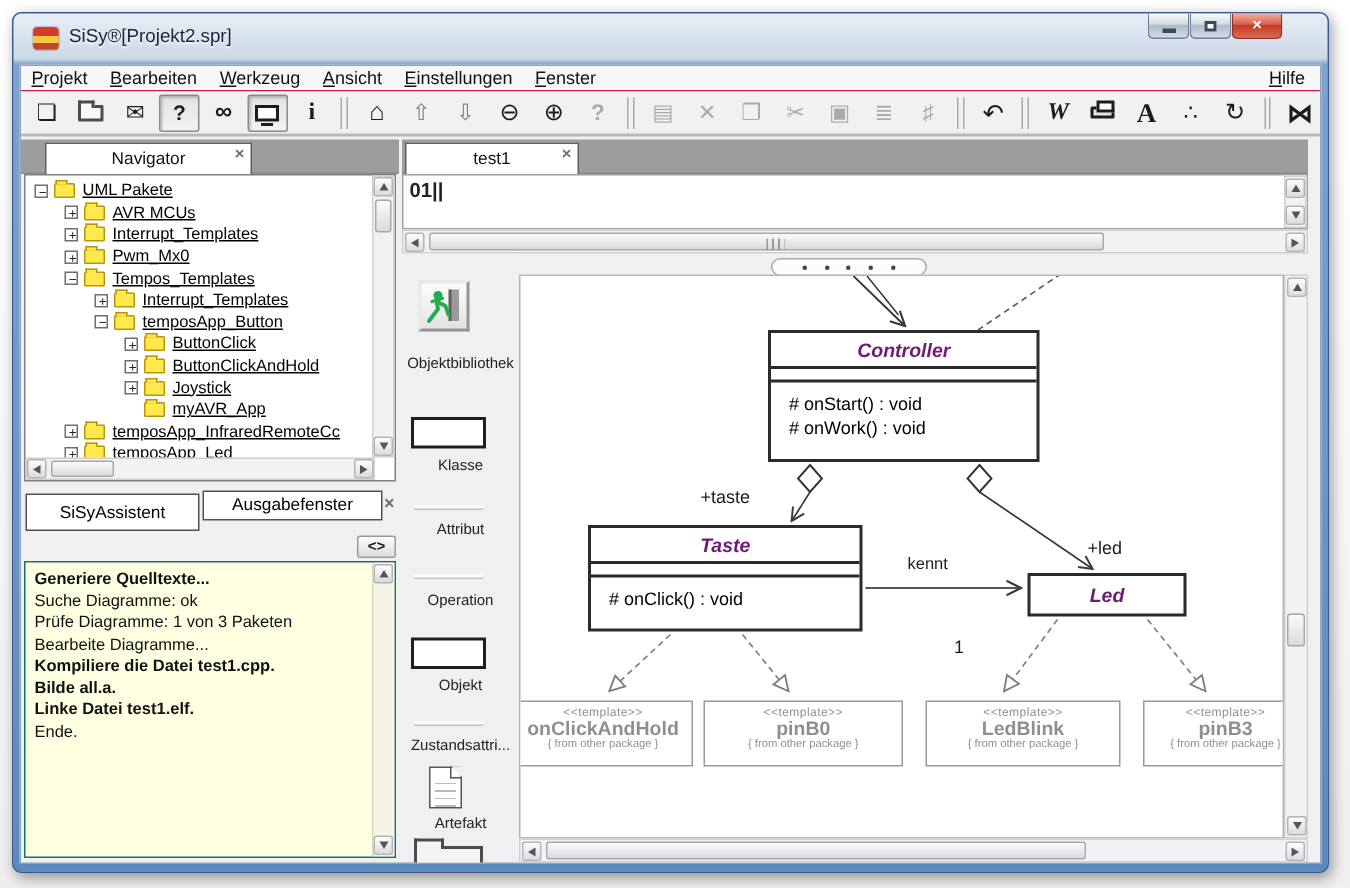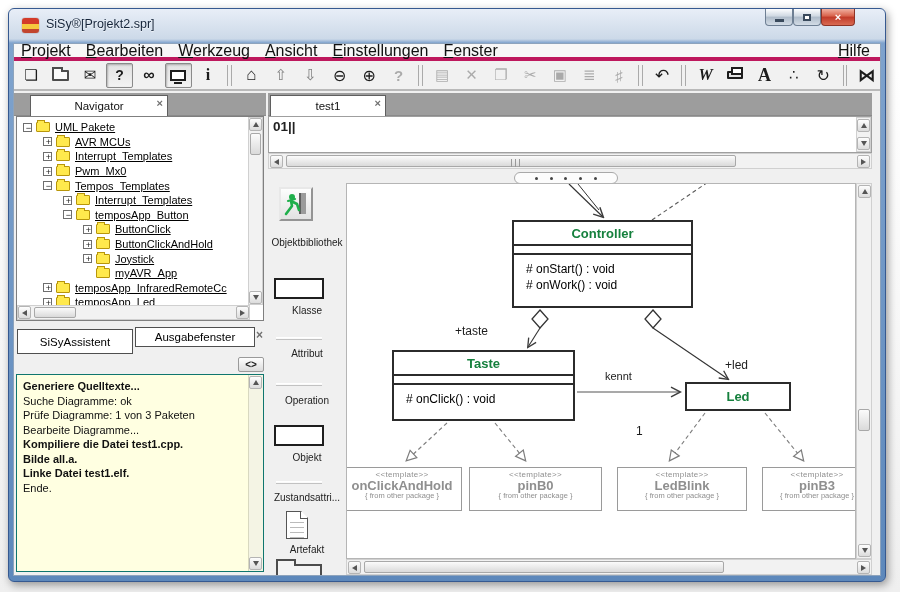--- a/index.html
+++ b/index.html
@@ -18,21 +18,21 @@
   .caption-btns { position:absolute; right:30px; top:0; display:flex; }
   .cap-btn { width:28px; height:17px; border:1px solid #6e7f93; border-top:none; border-radius:0 0 4px 4px;
     background:linear-gradient(#fdfeff,#cfd8e2 45%,#aebbc9 50%,#d3dce6); display:flex; align-items:center; justify-content:center; }
   .cap-btn.close { width:34px; background:linear-gradient(#f0b0a0,#d8614a 45%,#c03a28 50%,#d96a52); border-color:#8d3326; color:#fff; font-weight:bold; font-size:11px; }
   .glyph-min { width:9px; height:3px; background:#3a4a5c; margin-top:6px; }
   .glyph-max { width:8px; height:7px; border:2px solid #3a4a5c; background:#fff; }
 
   .client { position:absolute; left:4px; top:34px; right:4px; bottom:5px; background:#f0f0f0; border:1px solid #8da3bc; overflow:hidden; }
 
   
-  .menubar { position:absolute; left:0; top:0; right:0; height:17px; background:#f7f7f7; border-bottom:4px solid #be185d; display:flex; align-items:center; padding-left:7px; gap:15px; font-size:16px; color:#111; }
+  .menubar { position:absolute; left:0; top:0; right:0; height:17px; background:#f7f7f7; border-bottom:1px solid #be185d; display:flex; align-items:center; padding-left:7px; gap:15px; font-size:12px; color:#111; }
   .menu-item::first-letter { text-decoration:underline; }
   .menu-item.right { margin-left:auto; margin-right:10px; }
 
   
   .toolbar { position:absolute; left:0; top:17px; right:0; height:30px; background:#f1f1f1; border-bottom:2px solid #b9b9b9; display:flex; align-items:center; padding-left:4px; gap:3px; }
   .tbtn { width:27px; height:25px; display:flex; align-items:center; justify-content:center; font-size:15px; color:#1c1c1c; border:1px solid rgba(0,0,0,0); border-radius:2px; }
   .tbtn.pressed { border:1px solid #8a8a8a; background:linear-gradient(#e2e2e2,#f3f3f3); box-shadow:inset 1px 1px 2px rgba(0,0,0,.25); }
   .tbtn.disabled { opacity:.33; }
   .tbtn .serif { font-family:"Liberation Serif", serif; font-weight:bold; font-size:16px; }
   .tsep { width:5px; height:21px; border-left:1px solid #aaa; border-right:1px solid #aaa; margin:0 3px; }
@@ -95,21 +95,21 @@
       repeating-linear-gradient(#fff 0 4px, #bbb 4px 5px); background-size:14px 100%; background-position:3px 6px; background-repeat:no-repeat; background-color:#fff; }
   .doc-icon::before { content:""; position:absolute; right:-1px; top:-1px; border-left:7px solid transparent; border-top:7px solid #f0f0f0; }
   .doc-icon::after { content:""; position:absolute; right:-1px; top:-1px; width:7px; height:7px; border-left:1.5px solid #555; border-bottom:1.5px solid #555; }
   .fold-big { position:absolute; left:8px; width:46px; height:16px; border:2px solid #4c4c4c; background:#f4f4f4; }
   .fold-big::before { content:""; position:absolute; top:-7px; left:-2px; width:16px; height:5px; border:2px solid #4c4c4c; border-bottom:none; background:#f4f4f4; }
 
   
   .canvas { position:absolute; left:332px; top:139px; width:510px; height:376px; background:#fff; border:1px solid #b5b5b5; overflow:hidden; }
   .overlay { position:absolute; left:0; top:0; }
   .uml-class { position:absolute; background:#fff; border:2px solid #2b2b2b; }
-  .uc-title { height:24px; line-height:24px; text-align:center; font-weight:bold; font-size:13px; border-bottom:2px solid #2b2b2b; color:#15803d; }
+  .uc-title { height:24px; line-height:24px; text-align:center; font-weight:bold; font-size:13px; border-bottom:2px solid #2b2b2b; color:#701a75;font-style:italic; }
   .uc-attrs { height:9px; border-bottom:2px solid #2b2b2b; }
   .uc-ops { padding:6px 12px 0; font-size:12px; line-height:16px; color:#000; }
   .uml-class.solo .uc-title { border-bottom:none; }
   .tmpl { position:absolute; top:283px; height:44px; background:#fff; border:1px solid #9a9a9a; color:#8f8f8f; text-align:center; overflow:hidden; }
   .tmpl .st { font-size:8px; line-height:9px; margin-top:2px; letter-spacing:.3px; }
   .tmpl .nm { font-size:13px; line-height:13px; font-weight:bold; }
   .tmpl .nt { font-size:7.5px; line-height:8px; }
   .dlabel { position:absolute; font-size:12px; color:#1c1c1c; }
 </style>
 </head>
@@ -486,21 +486,21 @@
           <div class="st">&lt;&lt;template&gt;&gt;</div>
           <div class="nm">LedBlink</div>
           <div class="nt">{ from other package }</div>
         </div>
         <div class="tmpl" style="left:415px;width:110px;">
           <div class="st">&lt;&lt;template&gt;&gt;</div>
           <div class="nm">pinB3</div>
           <div class="nt">{ from other package }</div>
         </div>
 
-        <div class="dlabel" style="left:108px;top:140px;">+taste</div>
+        <div class="dlabel" style="left:120px;top:140px;">+taste</div>
         <div class="dlabel" style="left:378px;top:174px;">+led</div>
         <div class="dlabel" style="left:258px;top:186px;font-size:11px;">kennt</div>
         <div class="dlabel" style="left:289px;top:240px;">1</div>
       </div>
 
       <div class="sb" style="left:842px;top:139px;width:16px;height:376px;">
         <div class="sbtn" style="left:1px;top:1px;">
             <span class="tri up"></span>
           </div>
         <div class="thumb" style="left:1px;top:225px;width:12px;height:22px;"></div>

